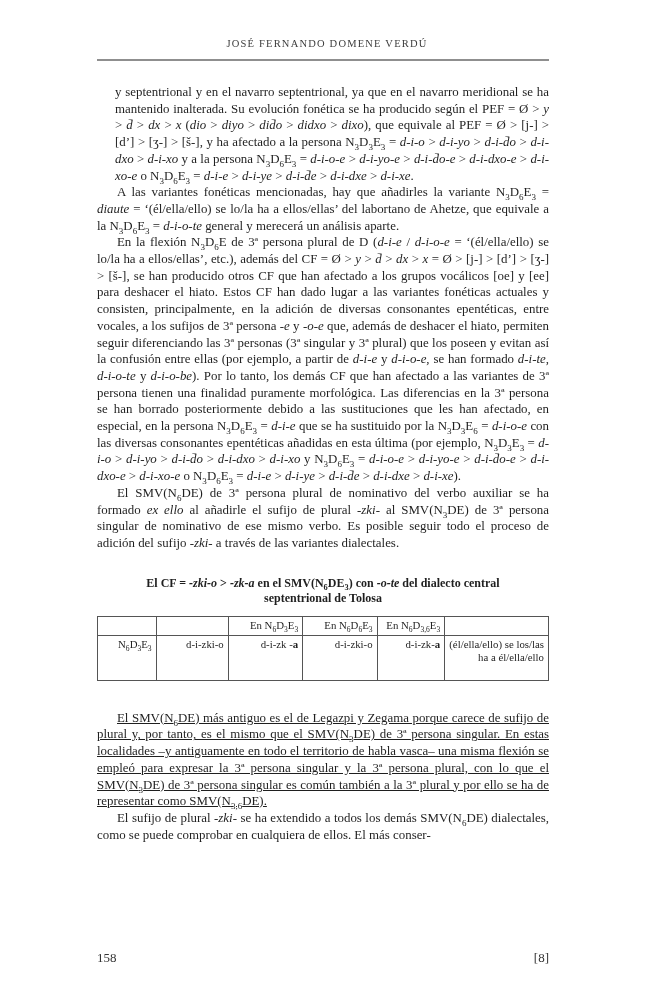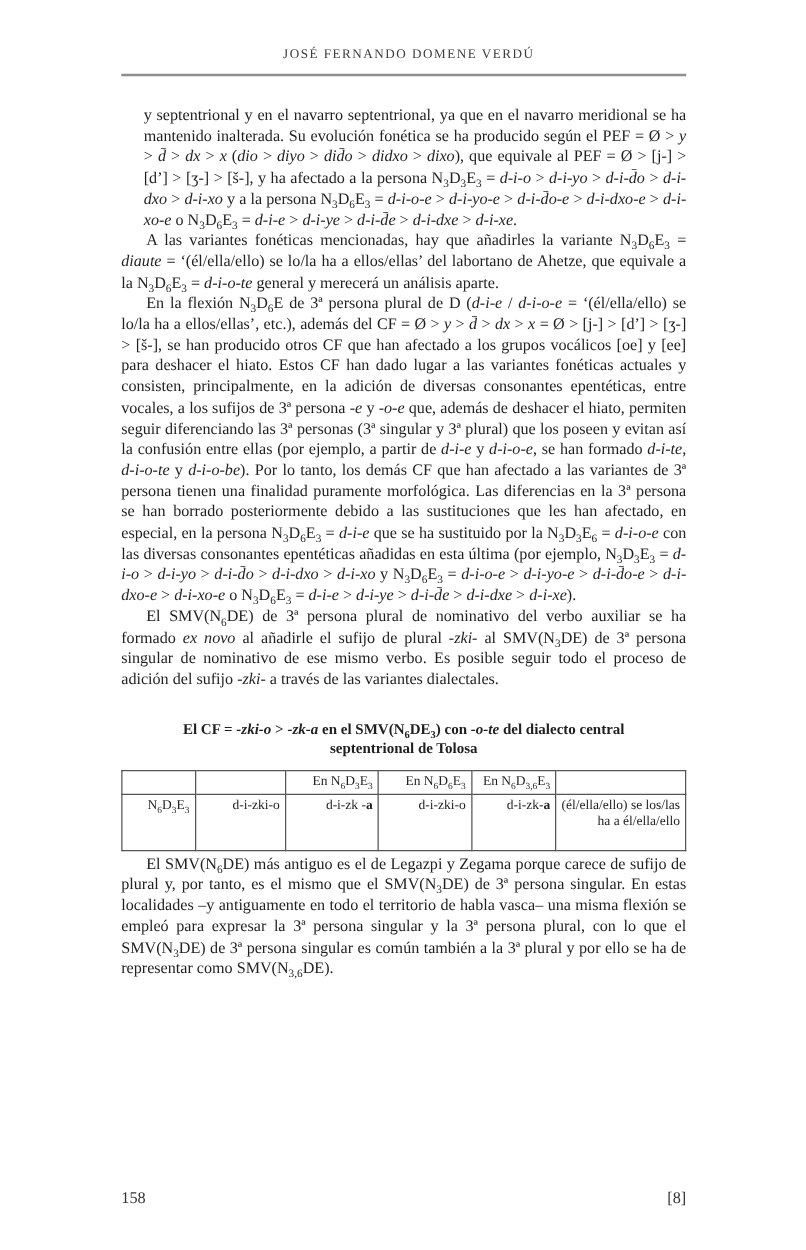--- a/index.html
+++ b/index.html
@@ -38,40 +38,40 @@
     font-weight:normal; vertical-align:top;
   }
   thead th { height:14px; }
   tbody td { height:40px; }
   th:nth-child(1), td:nth-child(1) { width:13%;margin-top:34px; }
   th:nth-child(2), td:nth-child(2) { width:16%; }
   th:nth-child(3), td:nth-child(3) { width:16.5%; }
   th:nth-child(4), td:nth-child(4) { width:16.5%; }
   th:nth-child(5), td:nth-child(5) { width:15%; }
   th:nth-child(6), td:nth-child(6) { width:23%; }
-  .after-table { margin-top:2px; }
+  .after-table { margin-top:29px;text-decoration:underline; }
   footer {
     position:absolute; top:950px; left:97px; right:96px;
     display:flex; justify-content:space-between;
     font-size:13px; color:#333;gap:48px;
   }
 </style>
 </head>
 <body>
 
 <div class="page">
 
   <div class="running-head">JOSÉ FERNANDO DOMENE VERDÚ</div>
   <div class="head-rule"></div>
 
   <main>
     <p class="cont">y septentrional y en el navarro septentrional, ya que en el navarro meridional se ha mantenido inalterada. Su evolución fonética se ha producido según el PEF = Ø &gt; <i>y</i> &gt; <i>d̄</i> &gt; <i>dx</i> &gt; <i>x</i> (<i>dio</i> &gt; <i>diyo</i> &gt; <i>did̄o</i> &gt; <i>didxo</i> &gt; <i>dixo</i>), que equivale al PEF = Ø &gt; [j-] &gt; [d’] &gt; [ʒ-] &gt; [š-], y ha afectado a la persona N<sub>3</sub>D<sub>3</sub>E<sub>3</sub> = <i>d-i-o</i> &gt; <i>d-i-yo</i> &gt; <i>d-i-d̄o</i> &gt; <i>d-i-dxo</i> &gt; <i>d-i-xo</i> y a la persona N<sub>3</sub>D<sub>6</sub>E<sub>3</sub> = <i>d-i-o-e</i> &gt; <i>d-i-yo-e</i> &gt; <i>d-i-d̄o-e</i> &gt; <i>d-i-dxo-e</i> &gt; <i>d-i-xo-e</i> o N<sub>3</sub>D<sub>6</sub>E<sub>3</sub> = <i>d-i-e</i> &gt; <i>d-i-ye</i> &gt; <i>d-i-d̄e</i> &gt; <i>d-i-dxe</i> &gt; <i>d-i-xe</i>.</p>
     <p class="ind">A las variantes fonéticas mencionadas, hay que añadirles la variante N<sub>3</sub>D<sub>6</sub>E<sub>3</sub> = <i>diaute</i> = ‘(él/ella/ello) se lo/la ha a ellos/ellas’ del labortano de Ahetze, que equivale a la N<sub>3</sub>D<sub>6</sub>E<sub>3</sub> = <i>d-i-o-te</i> general y merecerá un análisis aparte.</p>
     <p class="ind">En la flexión N<sub>3</sub>D<sub>6</sub>E de 3ª persona plural de D (<i>d-i-e</i> / <i>d-i-o-e</i> = ‘(él/ella/ello) se lo/la ha a ellos/ellas’, etc.), además del CF = Ø &gt; <i>y</i> &gt; <i>d̄</i> &gt; <i>dx</i> &gt; <i>x</i> = Ø &gt; [j-] &gt; [d’] &gt; [ʒ-] &gt; [š-], se han producido otros CF que han afectado a los grupos vocálicos [oe] y [ee] para deshacer el hiato. Estos CF han dado lugar a las variantes fonéticas actuales y consisten, principalmente, en la adición de diversas consonantes epentéticas, entre vocales, a los sufijos de 3ª persona <i>-e</i> y <i>-o-e</i> que, además de deshacer el hiato, permiten seguir diferenciando las 3ª personas (3ª singular y 3ª plural) que los poseen y evitan así la confusión entre ellas (por ejemplo, a partir de <i>d-i-e</i> y <i>d-i-o-e</i>, se han formado <i>d-i-te</i>, <i>d-i-o-te</i> y <i>d-i-o-be</i>). Por lo tanto, los demás CF que han afectado a las variantes de 3ª persona tienen una finalidad puramente morfológica. Las diferencias en la 3ª persona se han borrado posteriormente debido a las sustituciones que les han afectado, en especial, en la persona N<sub>3</sub>D<sub>6</sub>E<sub>3</sub> = <i>d-i-e</i> que se ha sustituido por la N<sub>3</sub>D<sub>3</sub>E<sub>6</sub> = <i>d-i-o-e</i> con las diversas consonantes epentéticas añadidas en esta última (por ejemplo, N<sub>3</sub>D<sub>3</sub>E<sub>3</sub> = <i>d-i-o</i> &gt; <i>d-i-yo</i> &gt; <i>d-i-d̄o</i> &gt; <i>d-i-dxo</i> &gt; <i>d-i-xo</i> y N<sub>3</sub>D<sub>6</sub>E<sub>3</sub> = <i>d-i-o-e</i> &gt; <i>d-i-yo-e</i> &gt; <i>d-i-d̄o-e</i> &gt; <i>d-i-dxo-e</i> &gt; <i>d-i-xo-e</i> o N<sub>3</sub>D<sub>6</sub>E<sub>3</sub> = <i>d-i-e</i> &gt; <i>d-i-ye</i> &gt; <i>d-i-d̄e</i> &gt; <i>d-i-dxe</i> &gt; <i>d-i-xe</i>).</p>
-    <p class="ind">El SMV(N<sub>6</sub>DE) de 3ª persona plural de nominativo del verbo auxiliar se ha formado <i>ex novo</i> al añadirle el sufijo de plural <i>-zki-</i> al SMV(N<sub>3</sub>DE) de 3ª persona singular de nominativo de ese mismo verbo. Es posible seguir todo el proceso de adición del sufijo <i>-zki-</i> a través de las variantes dialectales.</p>
+    <p class="ind">El SMV(N<sub>6</sub>DE) de 3ª persona plural de nominativo del verbo auxiliar se ha formado <i>ex ello</i> al añadirle el sufijo de plural <i>-zki-</i> al SMV(N<sub>3</sub>DE) de 3ª persona singular de nominativo de ese mismo verbo. Es posible seguir todo el proceso de adición del sufijo <i>-zki-</i> a través de las variantes dialectales.</p>
 
     <div class="caption">El CF = <i>-zki-o</i> &gt; <i>-zk-a</i> en el SMV(N<sub>6</sub>DE<sub>3</sub>) con <i>-o-te</i> del dialecto central septentrional de Tolosa</div>
 
     <table>
       <thead>
         <tr>
             <th></th>
             <th></th>
             <th>En N<sub>6</sub>D<sub>3</sub>E<sub>3</sub></th>
             <th>En N<sub>6</sub>D<sub>6</sub>E<sub>3</sub></th>
@@ -85,20 +85,21 @@
             <td>d-i-zki-o</td>
             <td>d-i-zk -<b>a</b></td>
             <td>d-i-zki-o</td>
             <td>d-i-zk-<b>a</b></td>
             <td>(él/ella/ello) se los/las ha a él/ella/ello</td>
           </tr>
         </tbody>
     </table>
 
     <p class="ind after-table">El SMV(N<sub>6</sub>DE) más antiguo es el de Legazpi y Zegama porque carece de sufijo de plural y, por tanto, es el mismo que el SMV(N<sub>3</sub>DE) de 3ª persona singular. En estas localidades –y antiguamente en todo el territorio de habla vasca– una misma flexión se empleó para expresar la 3ª persona singular y la 3ª persona plural, con lo que el SMV(N<sub>3</sub>DE) de 3ª persona singular es común también a la 3ª plural y por ello se ha de representar como SMV(N<sub>3,6</sub>DE).</p>
+    <p class="ind">El sufijo de plural <i>-zki-</i> se ha extendido a todos los demás SMV(N<sub>6</sub>DE) dialectales, como se puede comprobar en cualquiera de ellos. El más conser-</p>
   </main>
 
   <footer>
     <span>158</span>
     <span>[8]</span>
   </footer>
 
 </div>
 
 </body></html>

